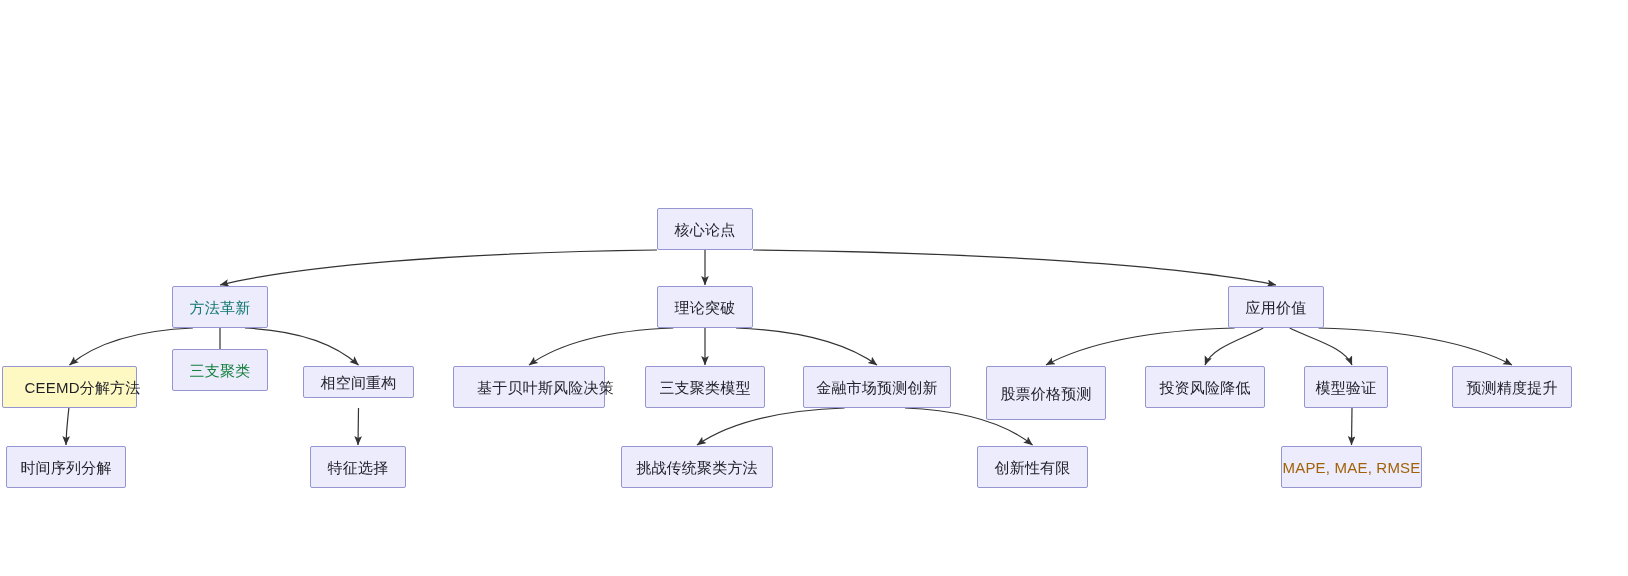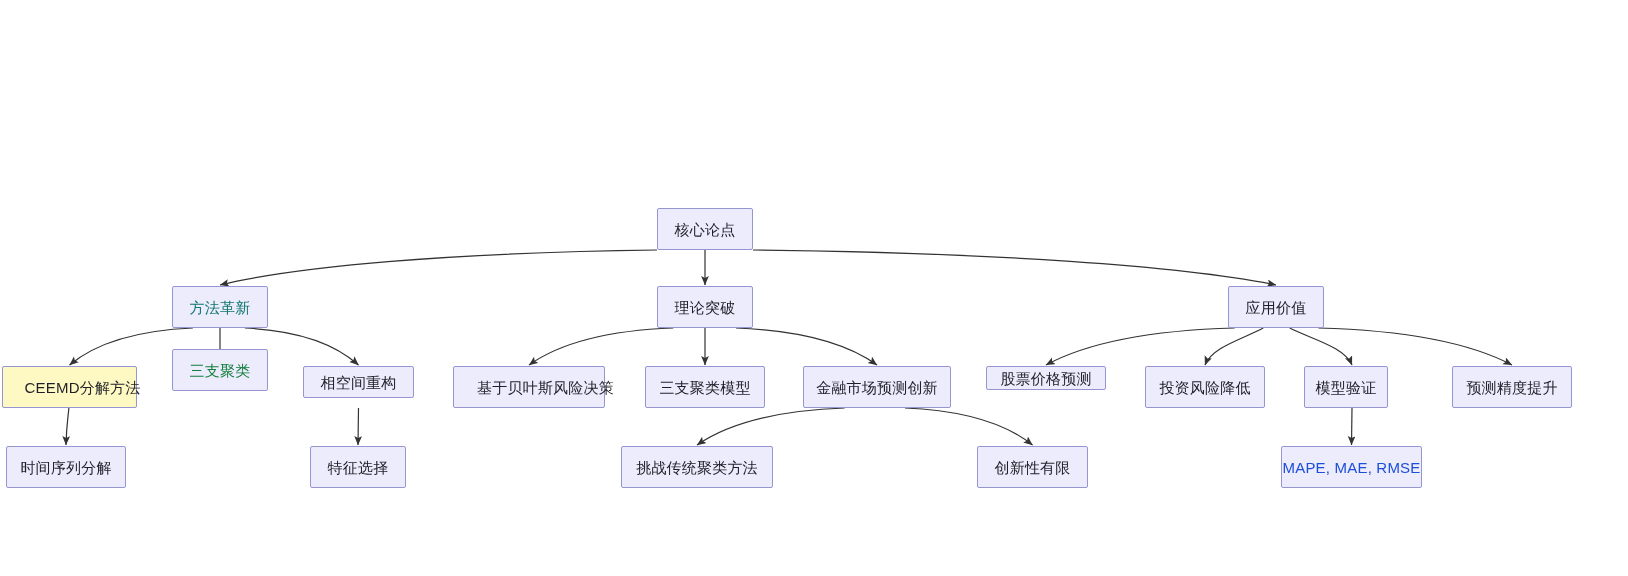--- a/index.html
+++ b/index.html
@@ -99,21 +99,21 @@
       </div>
       <div class="node" style="left: 453px; top: 366px; width: 152px; height: 42px; background: rgb(236, 236, 253); border-color: rgb(149, 149, 210); color: rgb(31, 31, 40); padding-left: 33px;">
         <span class="node-label">基于贝叶斯风险决策</span>
       </div>
       <div class="node" style="left: 645px; top: 366px; width: 120px; height: 42px; background: rgb(236, 236, 253); border-color: rgb(149, 149, 210); color: rgb(31, 31, 40);">
         <span class="node-label">三支聚类模型</span>
       </div>
       <div class="node" style="left: 803px; top: 366px; width: 148px; height: 42px; background: rgb(236, 236, 253); border-color: rgb(149, 149, 210); color: rgb(31, 31, 40);">
         <span class="node-label">金融市场预测创新</span>
       </div>
-      <div class="node" style="left: 986px; top: 366px; width: 120px; height: 24px; background: rgb(236, 236, 253); border-color: rgb(149, 149, 210); color: rgb(31, 31, 40);">
+      <div class="node" style="left: 986px; top: 366px; width: 120px; height: 54px; background: rgb(236, 236, 253); border-color: rgb(149, 149, 210); color: rgb(31, 31, 40);">
         <span class="node-label">股票价格预测</span>
       </div>
       <div class="node" style="left: 1145px; top: 366px; width: 120px; height: 42px; background: rgb(236, 236, 253); border-color: rgb(149, 149, 210); color: rgb(31, 31, 40);">
         <span class="node-label">投资风险降低</span>
       </div>
       <div class="node" style="left: 1304px; top: 366px; width: 84px; height: 42px; background: rgb(236, 236, 253); border-color: rgb(149, 149, 210); color: rgb(31, 31, 40);">
         <span class="node-label">模型验证</span>
       </div>
       <div class="node" style="left: 1452px; top: 366px; width: 120px; height: 42px; background: rgb(236, 236, 253); border-color: rgb(149, 149, 210); color: rgb(31, 31, 40);">
         <span class="node-label">预测精度提升</span>
@@ -123,17 +123,17 @@
       </div>
       <div class="node" style="left: 310px; top: 446px; width: 96px; height: 42px; background: rgb(236, 236, 253); border-color: rgb(149, 149, 210); color: rgb(31, 31, 40);">
         <span class="node-label">特征选择</span>
       </div>
       <div class="node" style="left: 621px; top: 446px; width: 152px; height: 42px; background: rgb(236, 236, 253); border-color: rgb(149, 149, 210); color: rgb(31, 31, 40);">
         <span class="node-label">挑战传统聚类方法</span>
       </div>
       <div class="node" style="left: 977px; top: 446px; width: 111px; height: 42px; background: rgb(236, 236, 253); border-color: rgb(149, 149, 210); color: rgb(31, 31, 40);">
         <span class="node-label">创新性有限</span>
       </div>
-      <div class="node" style="left: 1281px; top: 446px; width: 141px; height: 42px; background: rgb(236, 236, 253); border-color: rgb(149, 149, 210); color: #1d4ed8;">
+      <div class="node" style="left: 1281px; top: 446px; width: 141px; height: 42px; background: rgb(236, 236, 253); border-color: rgb(149, 149, 210); color: #a16207;">
         <span class="node-label">MAPE, MAE, RMSE</span>
       </div>
     </div>
 </div>
 
 </body></html>

